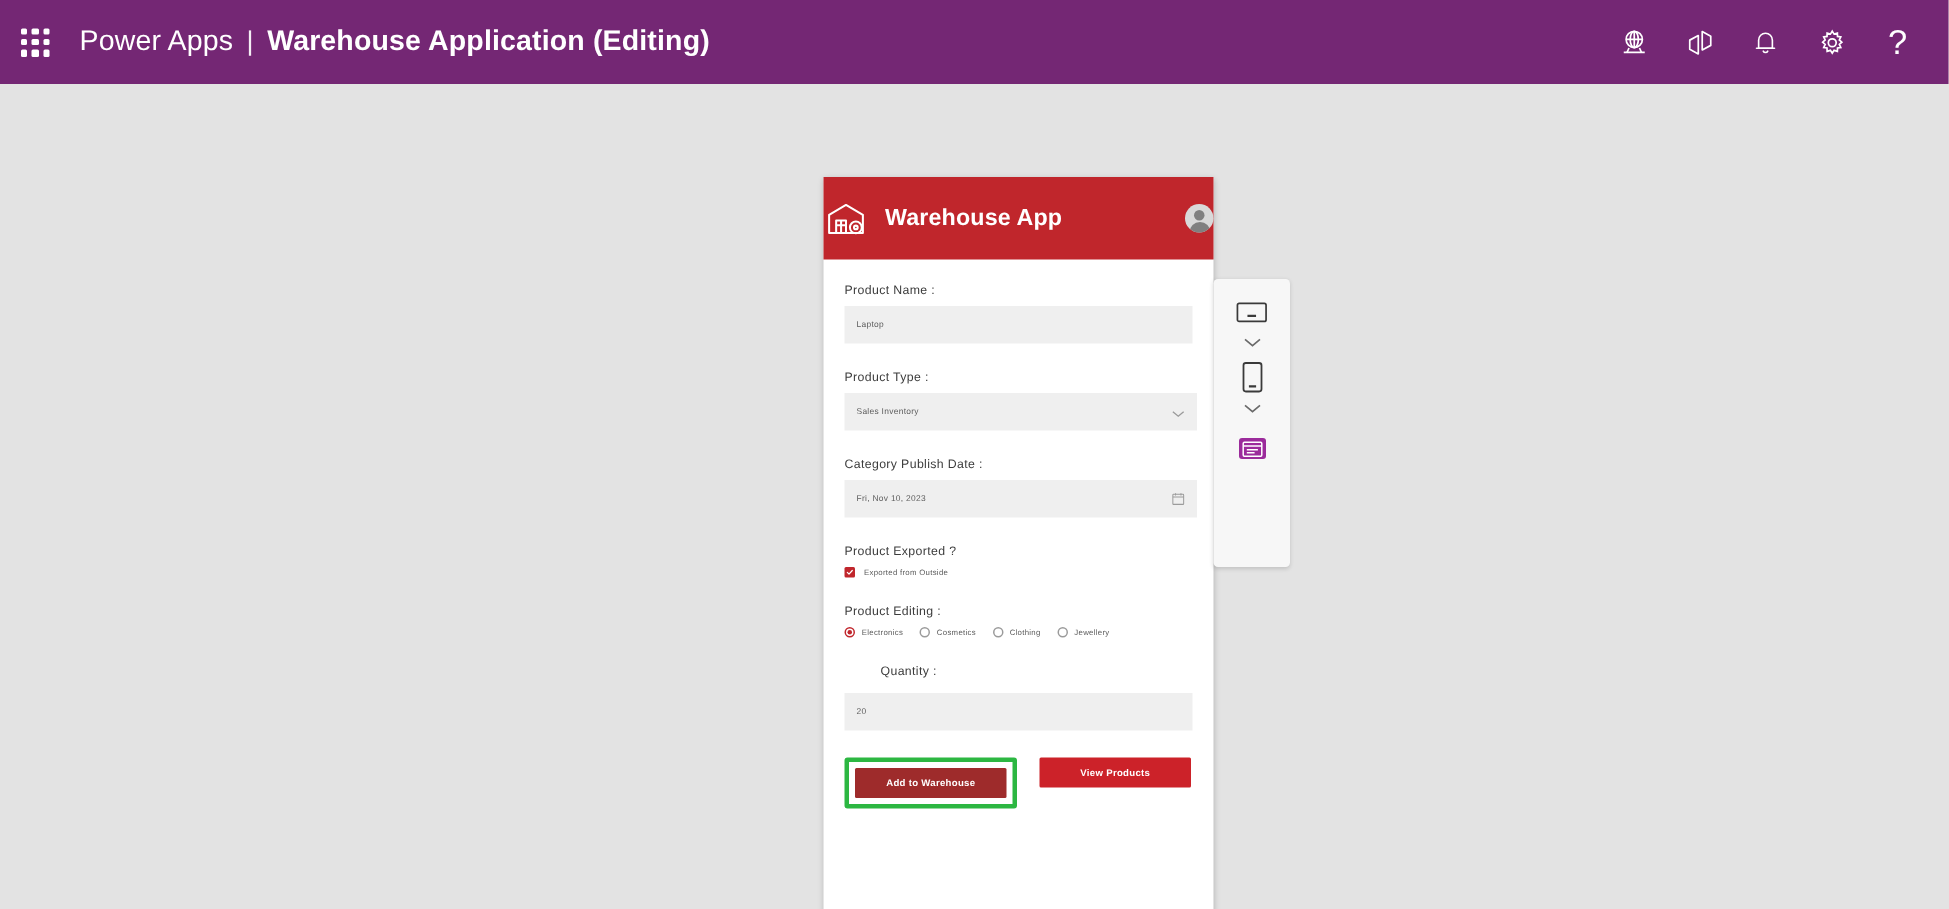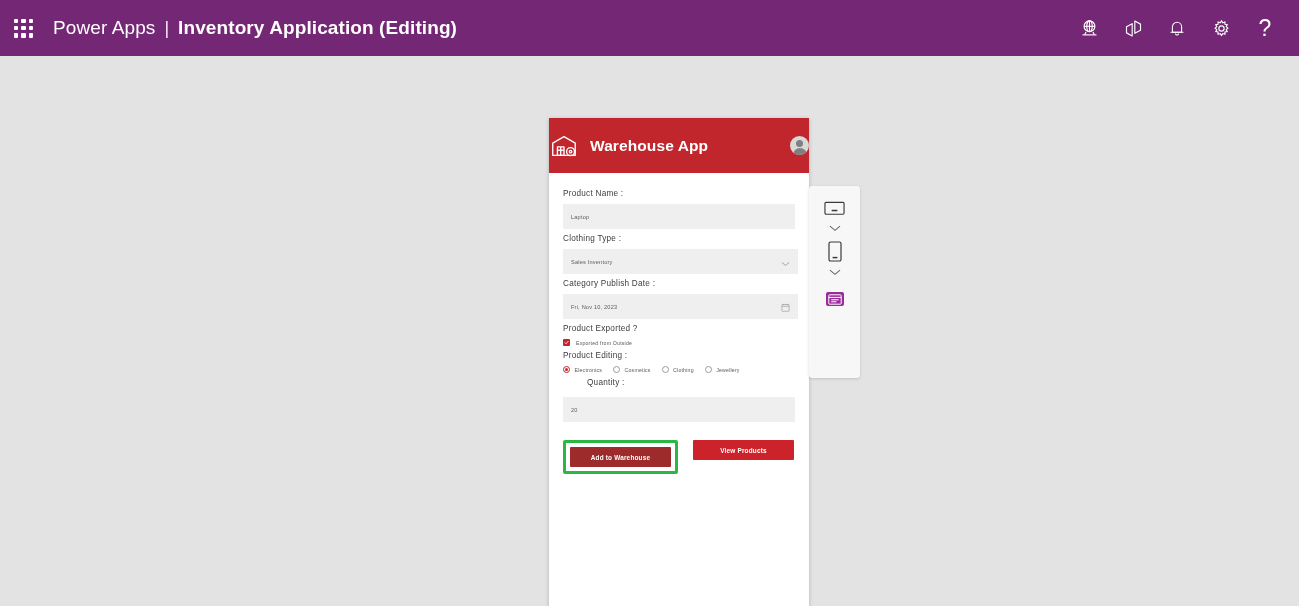--- a/index.html
+++ b/index.html
@@ -76,21 +76,21 @@
     position: absolute; left: 2.5px; top: 11.5px;
     width: 14px; height: 9px; border-radius: 7px 7px 0 0; background: #808080;
   }
 
   .appbody { padding: 16px 14px 0 14px; }
 
   .flabel {
     font-size: 8.2px; color: #3c3c3c; letter-spacing: .25px;
     margin-bottom: 6px; font-weight: 400;
   }
-  .group { margin-bottom: 5px; }
+  .group { margin-bottom: 18px; }
 
   .tinput {
     height: 25px; background: #efefef; border: none;
     display: flex; align-items: center; padding: 0 8px;
     font-size: 5.6px; color: #5a5a5a; letter-spacing: .2px;
     cursor: text;
   }
   .tinput .val { font-size: 5.6px; color: #5c5c5c; }
 
   .tselect {
@@ -185,21 +185,21 @@
       <i></i>
       <i></i>
       <i></i>
       <i></i>
       <i></i>
   </div>
 
   <div class="brandwrap">
     <span class="brand">Power Apps</span>
     <span class="brand-sep">|</span>
-    <span class="appname">Inventory Application (Editing)</span>
+    <span class="appname">Warehouse Application (Editing)</span>
   </div>
 
   <div class="topbar-right">
 
     <div class="tbtn" title="Environment">
       <svg width="21" height="21" viewBox="0 0 24 24" fill="none" stroke="#ffffff" stroke-width="1.3">
         <circle cx="12" cy="9.5" r="6.2"></circle>
         <line x1="5.8" y1="9.5" x2="18.2" y2="9.5"></line>
         <line x1="12" y1="3.3" x2="12" y2="15.7"></line>
         <ellipse cx="12" cy="9.5" rx="3.1" ry="6.2"></ellipse>
@@ -265,21 +265,21 @@
     <div class="appbody">
 
       <div class="group">
         <div class="flabel">Product Name :</div>
         <div class="tinput">
           <span class="val">Laptop</span>
         </div>
       </div>
 
       <div class="group">
-        <div class="flabel">Clothing Type :</div>
+        <div class="flabel">Product Type :</div>
         <div class="tselect">
           <span class="val">Sales Inventory</span>
           <span class="chev">
             <svg width="9" height="6" viewBox="0 0 10 6" fill="none" stroke="#9a9a9a" stroke-width="1">
                 <path d="M1 1.3 L5 4.6 L9 1.3"></path>
               </svg>
           </span>
         </div>
       </div>
 

